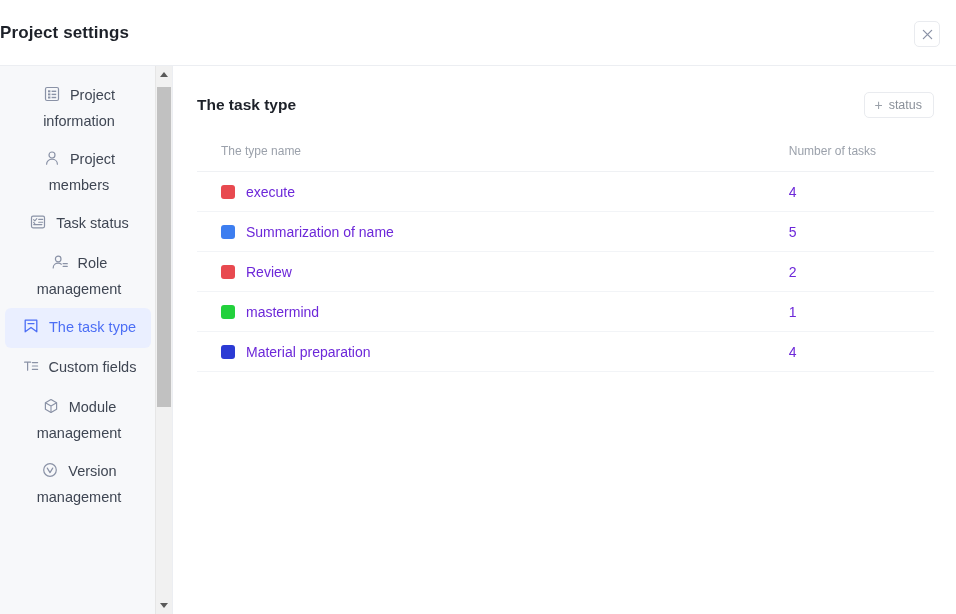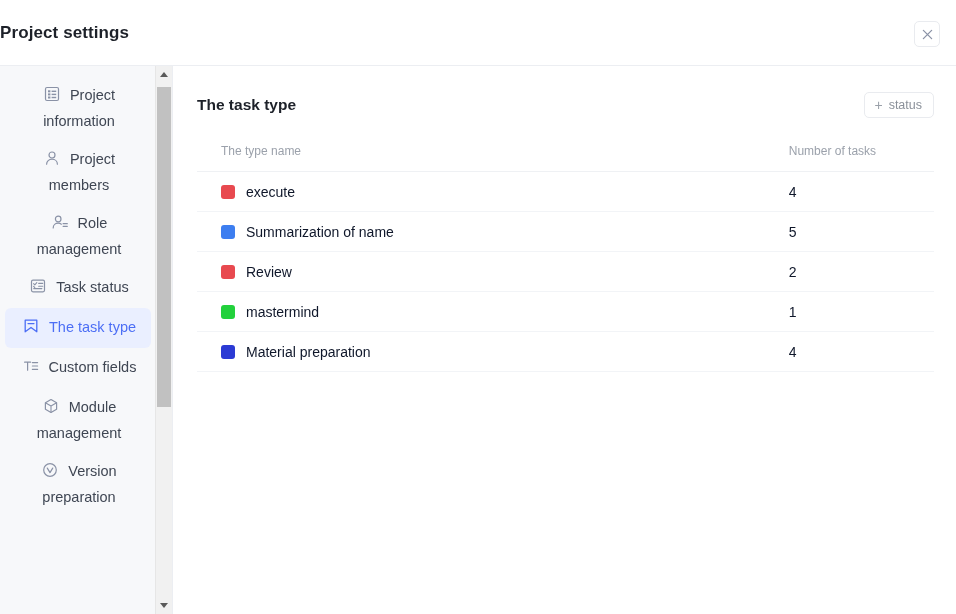--- a/index.html
+++ b/index.html
@@ -193,21 +193,21 @@
     text-align: left;
     font-weight: normal;
     font-size: 12px;
     color: #9ba1ab;
     padding: 0 0 13px 24px;
     border-bottom: 1px solid #eff1f4;
   }
   table.types th.col-count { padding-left: 370px; }
   table.types td {
     font-size: 14px;
-    color: #0f172a;
+    color: #6d28d9;
     padding: 0 0 0 24px;
     height: 40px;
     border-bottom: 1px solid #f2f4f7;
     vertical-align: middle;
   }
   table.types td.col-count { padding-left: 370px; }
   table.types tr:last-child td { border-bottom: 1px solid #f2f4f7; }
   .swatch {
     display: inline-block;
     width: 14px;
@@ -257,38 +257,38 @@
             <svg width="18" height="18" viewBox="0 0 18 18">
               <circle cx="9" cy="6" r="3" fill="none" stroke="#8a92a6" stroke-width="1.2"></circle>
               <path d="M3.6 15.2c0-3 2.4-5 5.4-5s5.4 2 5.4 5" fill="none" stroke="#8a92a6" stroke-width="1.2" stroke-linecap="round"></path>
             </svg>
           </span><span class="label">Project members</span>
         </div>
 
         <div class="nav-item">
           <span class="ico">
             <svg width="18" height="18" viewBox="0 0 18 18">
-              <circle cx="7.2" cy="6" r="2.8" fill="none" stroke="#8a92a6" stroke-width="1.2"></circle>
-              <path d="M2.2 15c0-2.9 2.3-4.8 5-4.8 1.2 0 2.3.35 3.2 1" fill="none" stroke="#8a92a6" stroke-width="1.2" stroke-linecap="round"></path>
-              <path d="M12.1 10.7h4.2M12.1 13.3h4.2" stroke="#8a92a6" stroke-width="1.2" stroke-linecap="round"></path>
-            </svg>
-          </span><span class="label">Role management</span>
-        </div>
-
-        <div class="nav-item">
-          <span class="ico">
-            <svg width="18" height="18" viewBox="0 0 18 18">
               <rect x="2.5" y="3.2" width="13" height="11.6" rx="1.5" fill="none" stroke="#8a92a6" stroke-width="1.2"></rect>
               <path d="M4.6 6.6l1.2 1.2 2-2.1" fill="none" stroke="#8a92a6" stroke-width="1.1" stroke-linecap="round" stroke-linejoin="round"></path>
               <path d="M9.7 6.4h4M9.7 9.2h4M4.7 11.6h8.2" stroke="#8a92a6" stroke-width="1.1" stroke-linecap="round"></path>
               <path d="M4.6 9.4l1.2 1.1" stroke="#8a92a6" stroke-width="1.1" stroke-linecap="round"></path>
             </svg>
           </span><span class="label">Task status</span>
         </div>
 
+        <div class="nav-item">
+          <span class="ico">
+            <svg width="18" height="18" viewBox="0 0 18 18">
+              <circle cx="7.2" cy="6" r="2.8" fill="none" stroke="#8a92a6" stroke-width="1.2"></circle>
+              <path d="M2.2 15c0-2.9 2.3-4.8 5-4.8 1.2 0 2.3.35 3.2 1" fill="none" stroke="#8a92a6" stroke-width="1.2" stroke-linecap="round"></path>
+              <path d="M12.1 10.7h4.2M12.1 13.3h4.2" stroke="#8a92a6" stroke-width="1.2" stroke-linecap="round"></path>
+            </svg>
+          </span><span class="label">Role management</span>
+        </div>
+
         <div class="nav-item active">
           <span class="ico">
             <svg width="18" height="18" viewBox="0 0 18 18">
               <path d="M3.2 3.2h11.6v11.6l-5.8-4.3-5.8 4.3z" fill="none" stroke="#4c6ef5" stroke-width="1.3" stroke-linejoin="round"></path>
               <path d="M6 6.6h6" stroke="#4c6ef5" stroke-width="1.2" stroke-linecap="round"></path>
             </svg>
           </span><span class="label">The task type</span>
         </div>
 
         <div class="nav-item">
@@ -308,21 +308,21 @@
             </svg>
           </span><span class="label">Module management</span>
         </div>
 
         <div class="nav-item">
           <span class="ico">
             <svg width="18" height="18" viewBox="0 0 18 18">
               <circle cx="9" cy="9" r="6.3" fill="none" stroke="#8a92a6" stroke-width="1.2"></circle>
               <path d="M6.3 7.1L9 11.6l2.7-4.5" fill="none" stroke="#8a92a6" stroke-width="1.2" stroke-linecap="round" stroke-linejoin="round"></path>
             </svg>
-          </span><span class="label">Version preparation</span>
+          </span><span class="label">Version management</span>
         </div>
 
       </div>
 
       <div class="scrollbar">
         <div class="sb-arrow up">
           <i></i>
         </div>
         <div class="sb-thumb"></div>
         <div class="sb-arrow down">

